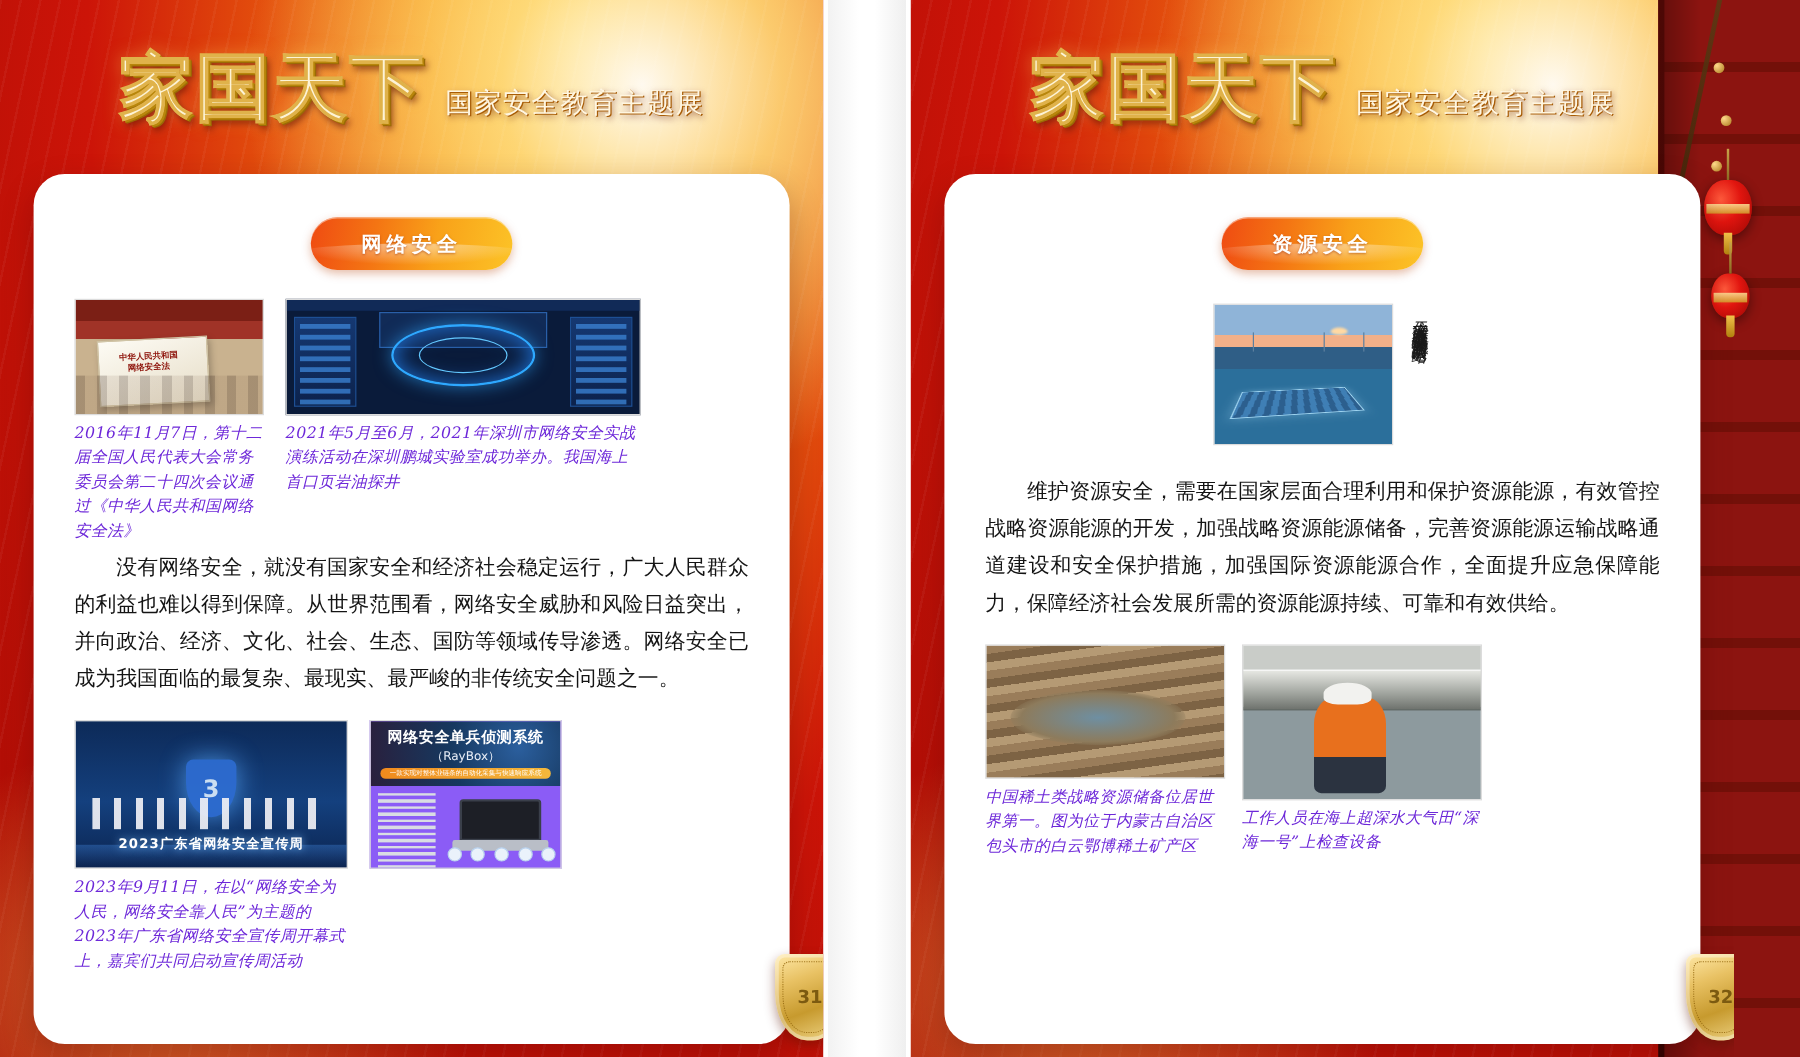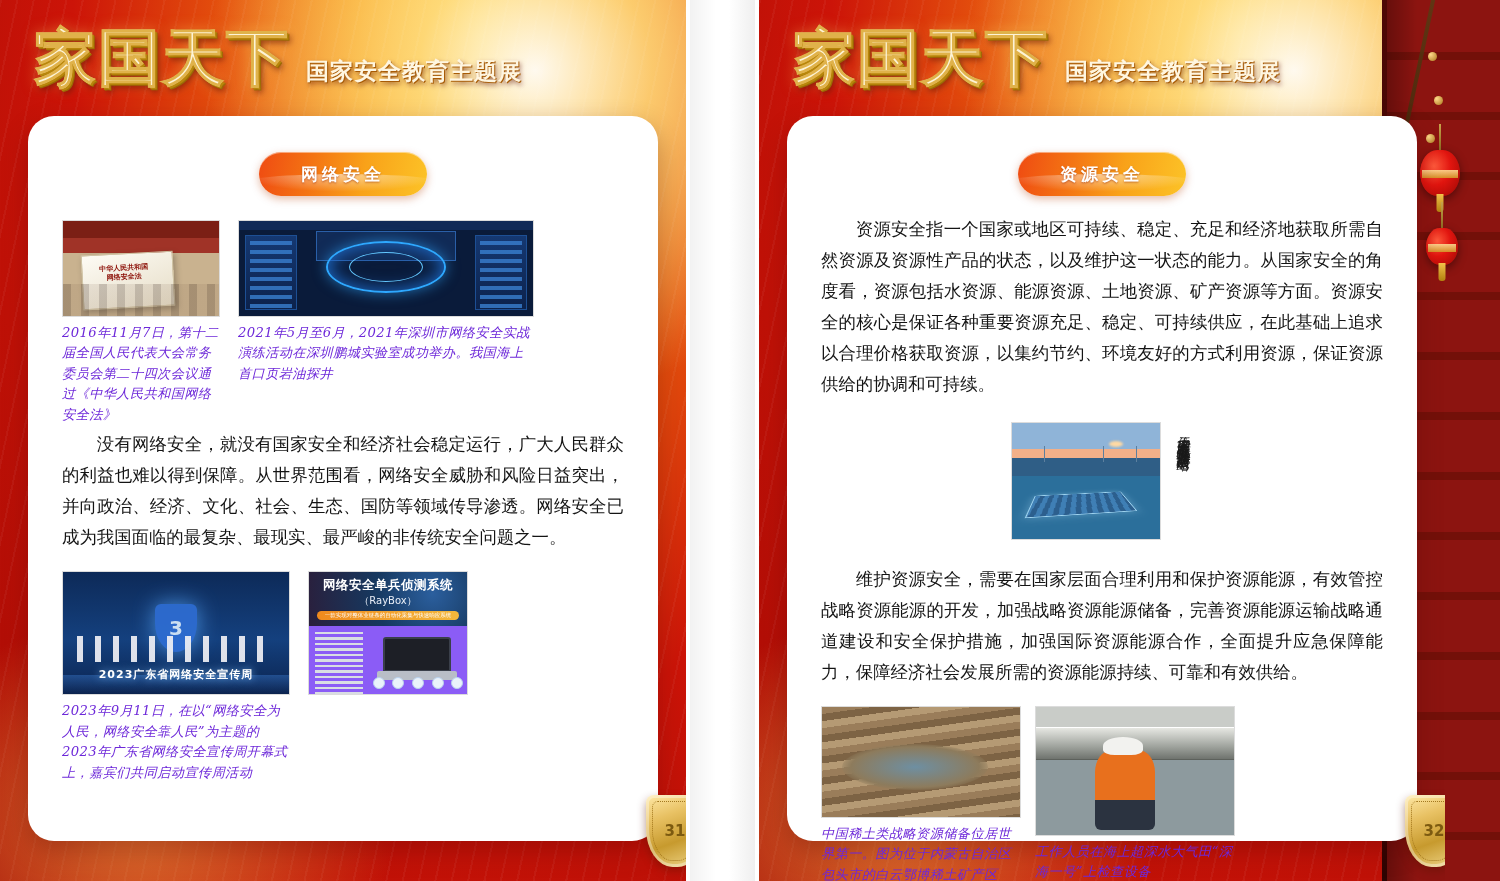--- a/index.html
+++ b/index.html
@@ -80,38 +80,38 @@
   }
   .panel-left  { left: 0;    border-right: 4px solid #ffffff; }
   .panel-right { left: 755px; border-left: 4px solid #ffffff; }
   .gutter {
     position:absolute; top:0; left:690px; width:65px; height:881px;
     background: linear-gradient(90deg,#f2f2f2,#ffffff 40%,#ffffff 60%,#efefef);
   }
 
   
   .masthead {
-    position: relative; height: 116px; padding: 0 34px;
-    display: flex; align-items: center; gap: 16px; z-index: 3;
+    position: relative; height: 145px; padding: 0 34px;
+    display: flex; align-items: center; gap: 16px; z-index: 3; justify-content: center;
   }
   .big-title {
     font-family: "DejaVu Serif", "Liberation Serif", serif;
     font-weight: 700; font-size: 62px; letter-spacing: 2px;
     color: #fdf3d6;
     text-shadow:
       2px 2px 0 #b8860b, 3px 3px 0 #9a6a06,
       4px 5px 6px rgba(90,10,0,.65),
       0 0 14px rgba(255,200,90,.55);
     -webkit-text-stroke: 1px #e0b24a;
     white-space: nowrap;
   }
   .sub-title {
     margin-top: 26px;
     font-family: "DejaVu Serif", "Liberation Serif", serif;
-    font-weight: 700; font-size: 23px; letter-spacing: 1px;
+    font-weight: 400; font-size: 23px; letter-spacing: 1px;
     color: #fff6e0;
     text-shadow: 1px 1px 0 #a85c06, 2px 3px 5px rgba(90,10,0,.6);
     white-space: nowrap;
   }
 
   
   .card {
     position: relative; z-index: 3;
     margin: 0 28px; height: 725px;
     background: #ffffff;
@@ -489,21 +489,20 @@
   </div>
 
   <div class="card">
 
     <div class="badge-wrap">
       <div class="badge">
         <span>资源安全</span>
       </div>
     </div>
 
-    <p class="para">资源安全指一个国家或地区可持续、稳定、充足和经济地获取所需自然资源及资源性产品的状态，以及维护这一状态的能力。从国家安全的角度看，资源包括水资源、能源资源、土地资源、矿产资源等方面。资源安全的核心是保证各种重要资源充足、稳定、可持续供应，在此基础上追求以合理价格获取资源，以集约节约、环境友好的方式利用资源，保证资源供给的协调和可持续。</p>
 
     <div class="fig-row" style="justify-content:center;align-items:flex-start;gap:10px;margin-top:10px">
       <div class="fig" style="width:150px">
         <div class="ph img-solar" style="width:150px;height:118px">
           <div class="sun"></div>
           <div class="turb" style="left:22%"></div>
           <div class="turb" style="left:62%"></div>
           <div class="turb" style="left:84%"></div>
           <div class="panelq"></div>
         </div>

